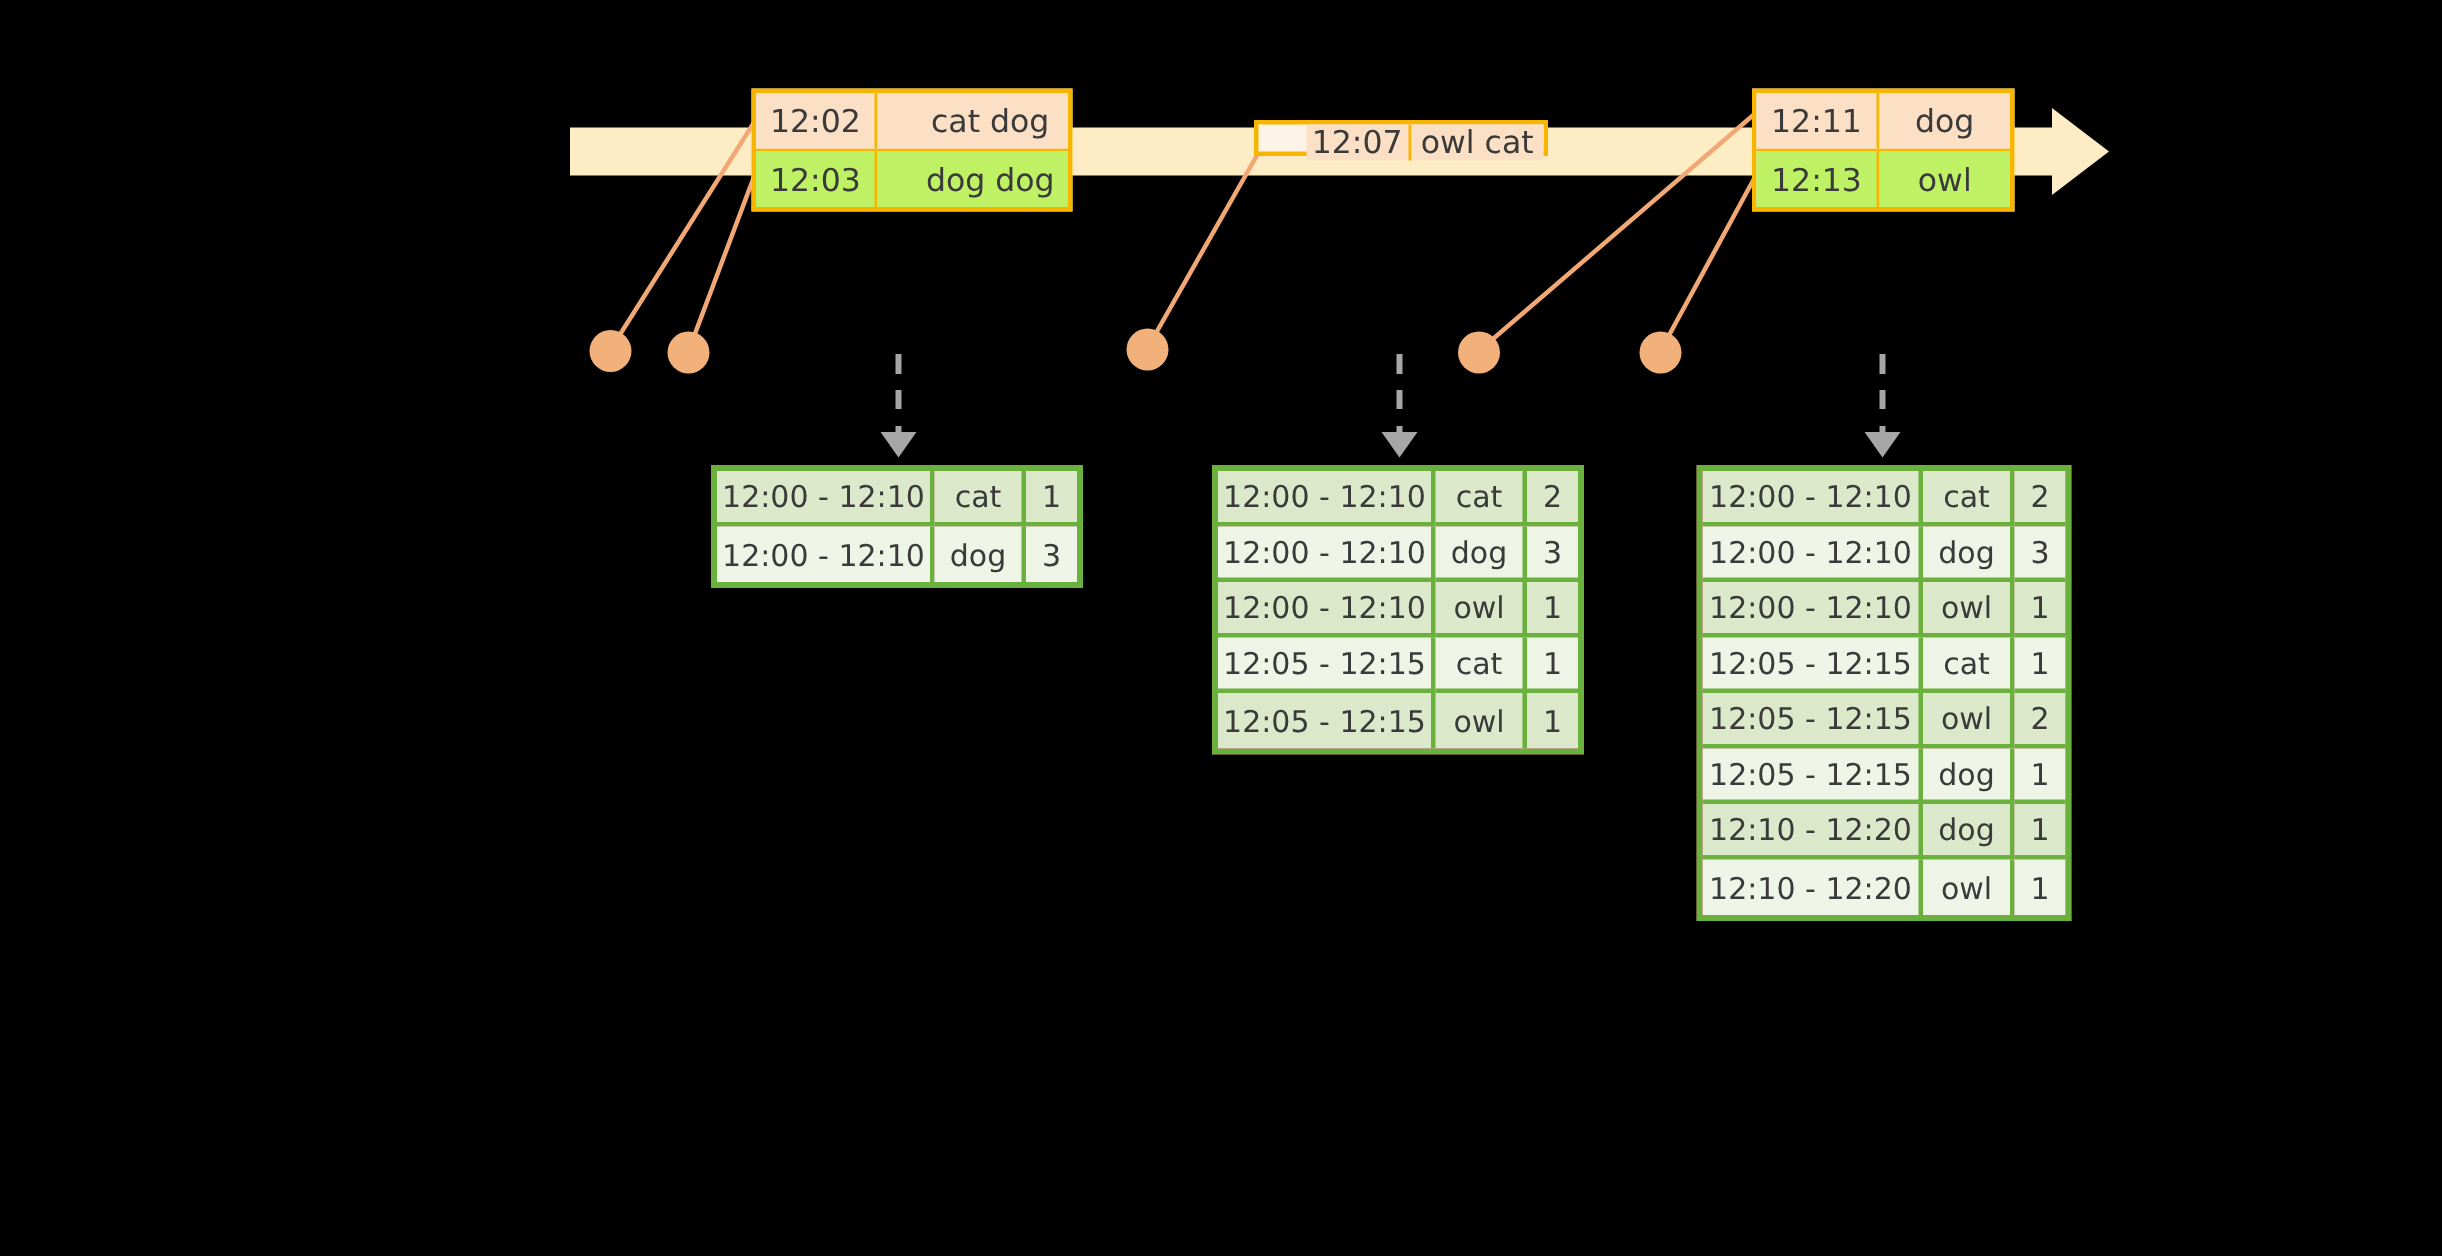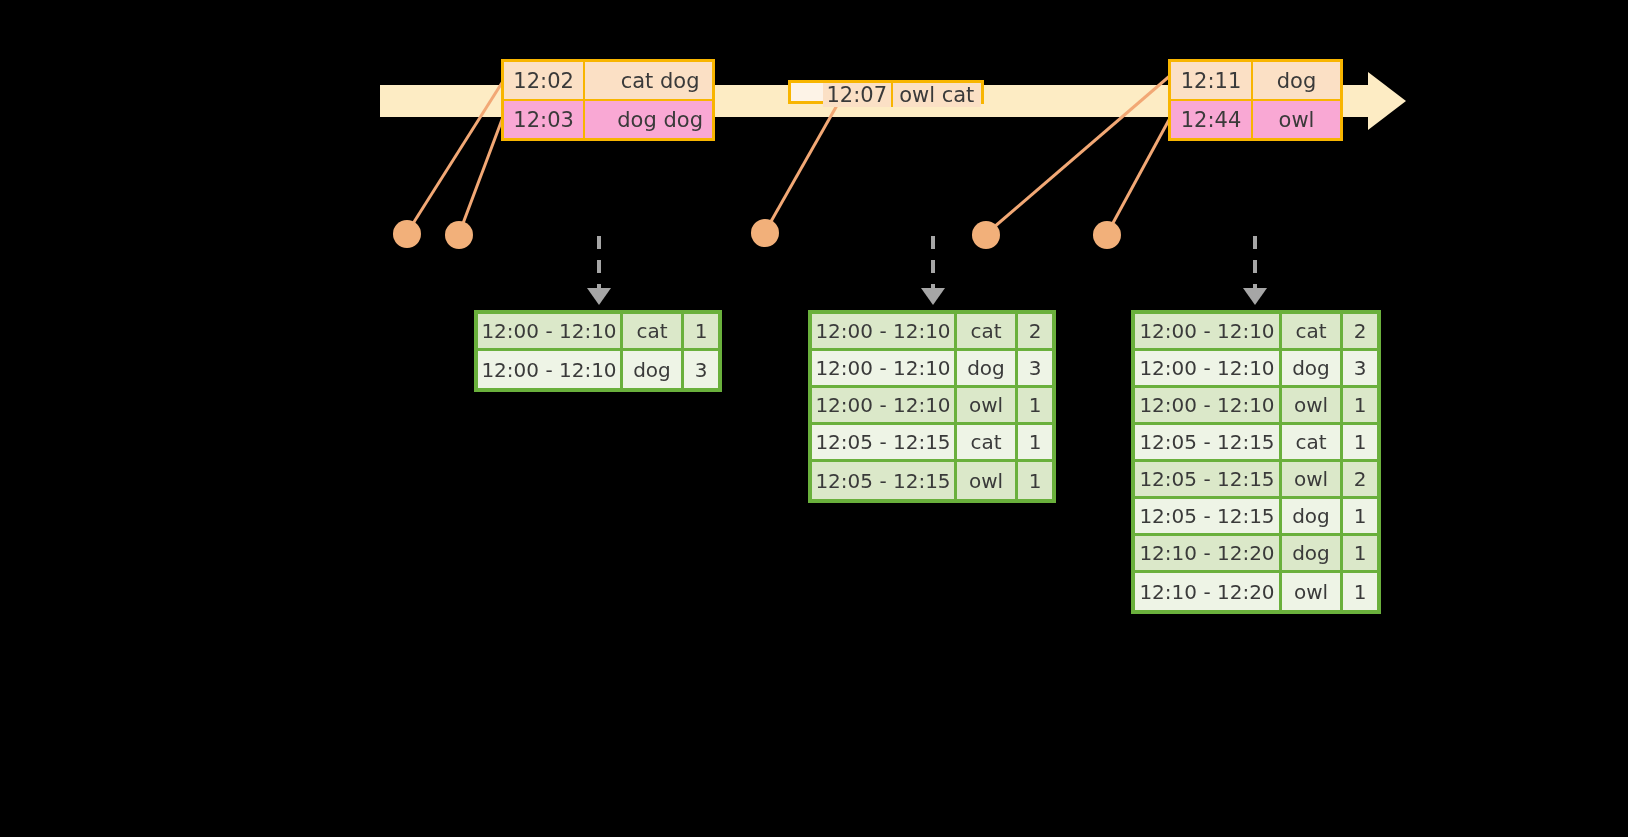--- a/index.html
+++ b/index.html
@@ -31,29 +31,29 @@
   }
   .evt-row{
     display:flex;flex-direction:row;flex:1 1 auto;
     border-bottom:2px solid #f8b500;
   }
   .evt-row:last-child{border-bottom:none;}
   .evt-row.shade .evt-time,.evt-row.shade .evt-words{background:#fbe0c5;}
   .evt-time,.evt-words{
     display:flex;align-items:center;justify-content:center;
     color:#3a3a3a;font-size:21px;white-space:nowrap;
-    background:#f9a8d4;
+    background:#bef264;
   }
   .evt-time{border-right:2px solid #f8b500;}
 
   #evt-a{left:501px;top:59px;width:214px;height:82px;}
   #evt-a .evt-time{width:84px;}
   #evt-a .evt-words{width:110px;padding-left:23px;}
 
-  #evt-b{left:788px;top:80px;width:196px;height:24px;padding-left:32px;}
+  #evt-b{left:836px;top:80px;width:196px;height:24px;padding-left:32px;}
   #evt-b .evt-time{width:84px;}
   #evt-b .evt-words{width:110px;text-align:right;}
 
   #evt-c{left:1168px;top:59px;width:175px;height:82px;}
   #evt-c .evt-time{width:91px;}
   #evt-c .evt-words{width:99px;}
 
   
   .leader-svg{position:absolute;left:0;top:0;width:1628px;height:837px;pointer-events:none;}
 
@@ -152,21 +152,21 @@
       <div class="evt-words">owl cat</div>
     </div>
   </div>
 
   <div class="evt-box" id="evt-c">
     <div class="evt-row shade">
       <div class="evt-time">12:11</div>
       <div class="evt-words">dog</div>
     </div>
     <div class="evt-row">
-      <div class="evt-time">12:44</div>
+      <div class="evt-time">12:13</div>
       <div class="evt-words">owl</div>
     </div>
   </div>
 
   <div class="dash-arrow" style="left:587px;top:236px;">
     <div class="dash-stem"></div>
       <div class="dash-head"></div>
   </div>
   <div class="dash-arrow" style="left:921px;top:236px;">
     <div class="dash-stem"></div>

